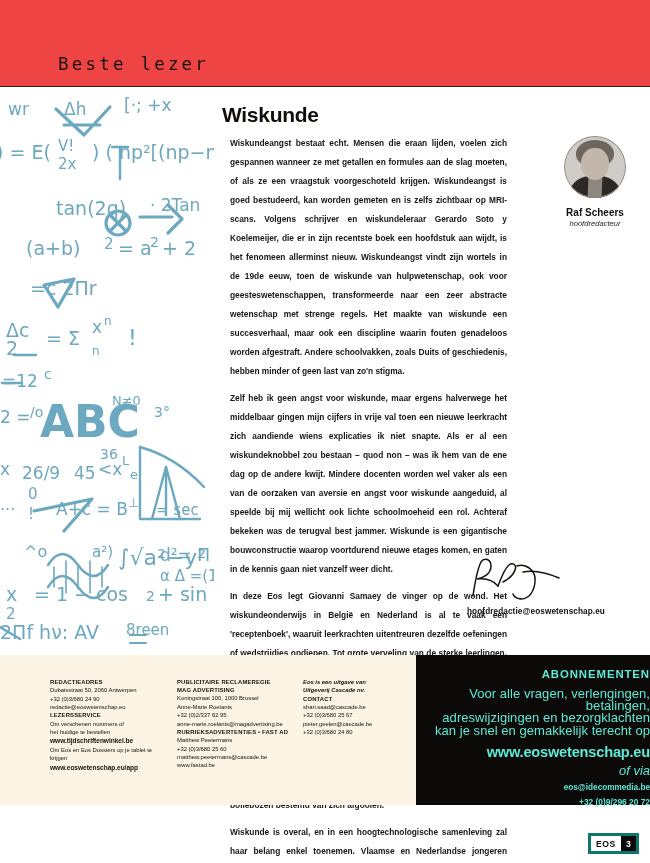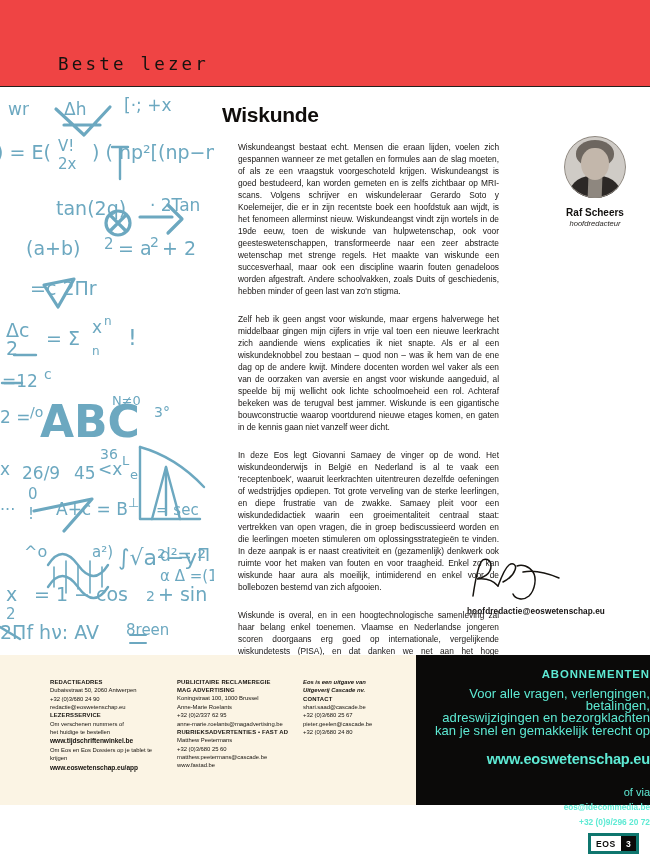--- a/index.html
+++ b/index.html
@@ -33,26 +33,27 @@
   
   .article{
     position:absolute;left:222px;top:104px;width:293px;
   }
   .article-title{
     font-family:"Liberation Sans", sans-serif;
     font-weight:700;font-size:21px;letter-spacing:-0.3px;
     color:#100d0b;margin:0 0 9px 0;line-height:1;
   }
   .article p{
-    margin:16px;
+    margin:8px;
     font-size:8.35px;
-    line-height:12px;
+    line-height:19px;
     text-align:justify;
     color:#1a1715;
     letter-spacing:-0.02px;
+    font-weight:bold;
   }
   .article p + p{margin-top:0;}
 
   
   .author{
     position:absolute;left:545px;top:136px;width:100px;text-align:center;
   }
   .author-photo{
     width:62px;height:62px;border-radius:50%;margin:0 auto;
     position:relative;overflow:hidden;
@@ -117,23 +118,23 @@
     background:#0b0a09;color:#5eead4;text-align:right;
   }
   .subs-title{
     margin-top:13px;font-size:11.4px;font-weight:700;letter-spacing:0.9px;
   }
   .subs-line{
     font-size:13px;font-weight:400;line-height:12.2px;letter-spacing:0.05px;
   }
   .subs-lines{margin-top:8px;}
   .subs-url{
-    margin-top:14px;font-size:14.6px;font-weight:700;letter-spacing:-0.2px;
-  }
-  .subs-via{margin-top:19px;font-size:11px;}
+    margin-top:7px;font-size:14.6px;font-weight:700;letter-spacing:-0.2px;
+  }
+  .subs-via{margin-top:3px;font-size:13px;font-style:italic;}
   .subs-mail{margin-top:5px;font-size:8.2px;font-weight:700;}
   .subs-tel{margin-top:5px;font-size:8.4px;font-weight:700;}
 
   
   .badge{
     position:absolute;left:588px;top:833px;height:15px;display:flex;align-items:stretch;
     border:3px solid #0f766e;
   }
   .badge-eos{
     background:#fff;color:#0b0a09;font-size:8.6px;font-weight:700;

